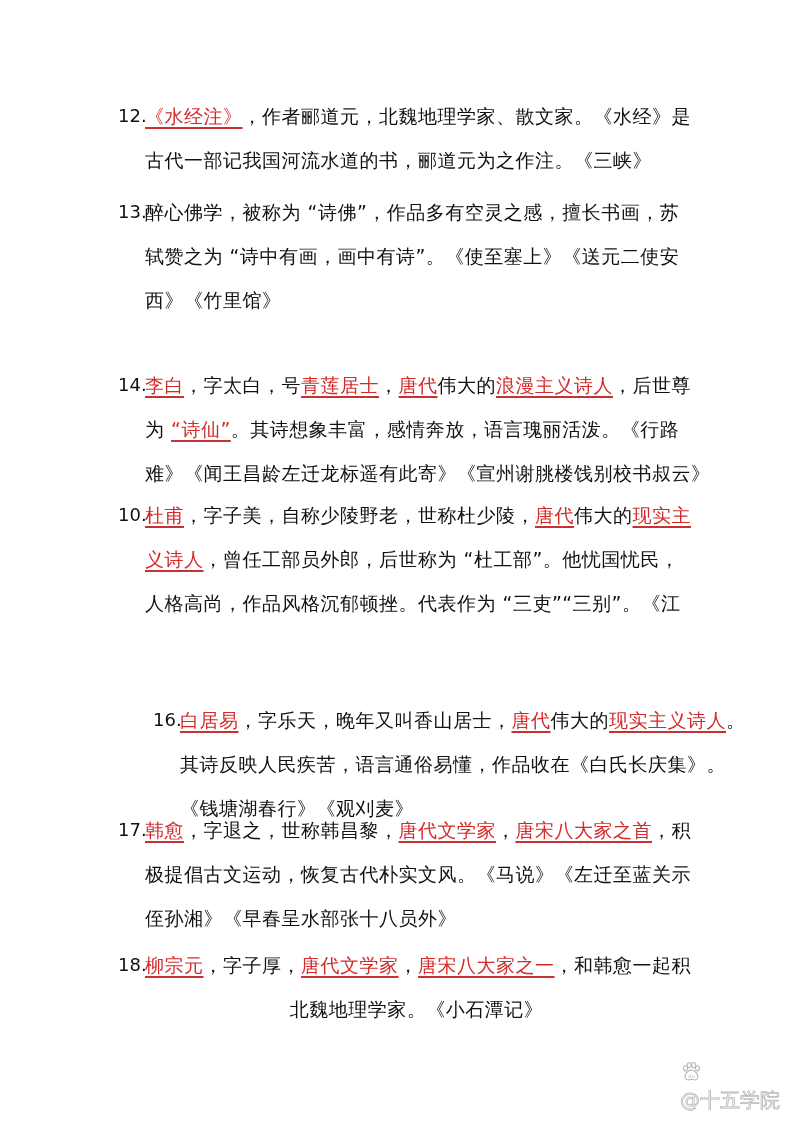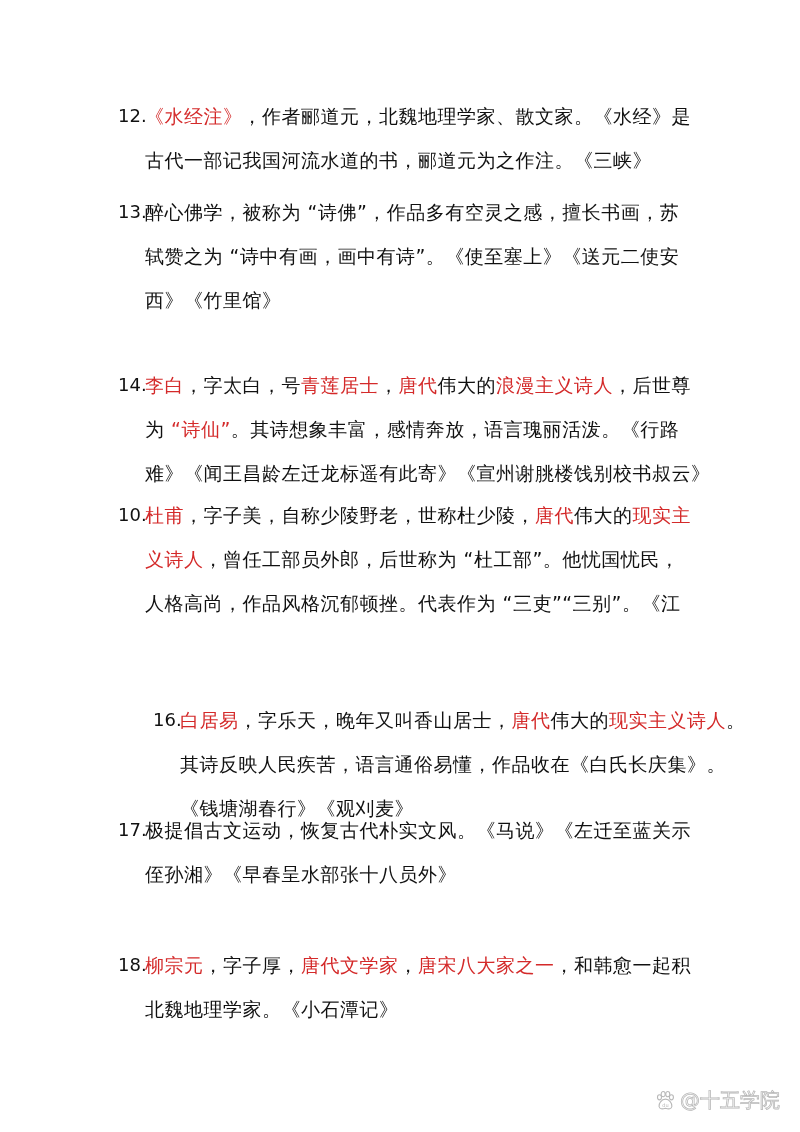--- a/index.html
+++ b/index.html
@@ -52,35 +52,36 @@
       margin-left: 0;
     }
     .item .line.cont {
       margin-left: 0;
     }
     .seg {
       letter-spacing: 0.5px;
     }
     .seg.hl {
       color: #d42a2a;
+      text-decoration: underline;
       text-decoration-color: #c43232;
       text-decoration-thickness: 1.5px;
       text-underline-offset: 4px;
     }
     .watermark {
       position: absolute;
       right: 20px;
       bottom: 18px;
       display: flex;
-      align-items: center;
       gap: 4px;
       color: transparent;
       font-size: 20px;
       -webkit-text-stroke: 0.8px #b8b8b8;
       font-family: "DejaVu Sans", sans-serif;
+      flex-direction: column;
     }
     .watermark .paw {
       width: 22px;
       height: 22px;
       display: inline-block;
     }
   </style>
 </head>
 <body>
 
@@ -120,25 +121,26 @@
       <span class="num">16.</span>
       <div class="body">
         <span class="line first"><span class="seg hl">白居易</span><span class="seg">，字乐天，晚年又叫香山居士，</span><span class="seg hl">唐代</span><span class="seg">伟大的</span><span class="seg hl">现实主义诗人</span><span class="seg">。</span></span>
         <span class="line cont"><span class="seg">其诗反映人民疾苦，语言通俗易懂，作品收在《白氏长庆集》。</span></span>
         <span class="line cont"><span class="seg">《钱塘湖春行》《观刈麦》</span></span>
       </div>
     </div>
     <div class="item" style="top: 808px;">
       <span class="num">17.</span>
       <div class="body">
+        <span class="line first"><span class="seg hl">韩愈</span><span class="seg">，字退之，世称韩昌黎，</span><span class="seg hl">唐代文学家</span><span class="seg">，</span><span class="seg hl">唐宋八大家之首</span><span class="seg">，积</span></span>
         <span class="line cont"><span class="seg">极提倡古文运动，恢复古代朴实文风。《马说》《左迁至蓝关示</span></span>
         <span class="line cont"><span class="seg">侄孙湘》《早春呈水部张十八员外》</span></span>
       </div>
     </div>
-    <div class="item" style="top: 943px;">
+    <div class="item" style="top: 943px; text-align: center;">
       <span class="num">18.</span>
       <div class="body">
         <span class="line first"><span class="seg hl">柳宗元</span><span class="seg">，字子厚，</span><span class="seg hl">唐代文学家</span><span class="seg">，</span><span class="seg hl">唐宋八大家之一</span><span class="seg">，和韩愈一起积</span></span>
         <span class="line cont"><span class="seg">北魏地理学家。《小石潭记》</span></span>
       </div>
     </div>
   </div>
 
 <div class="watermark">
   <span class="paw">

